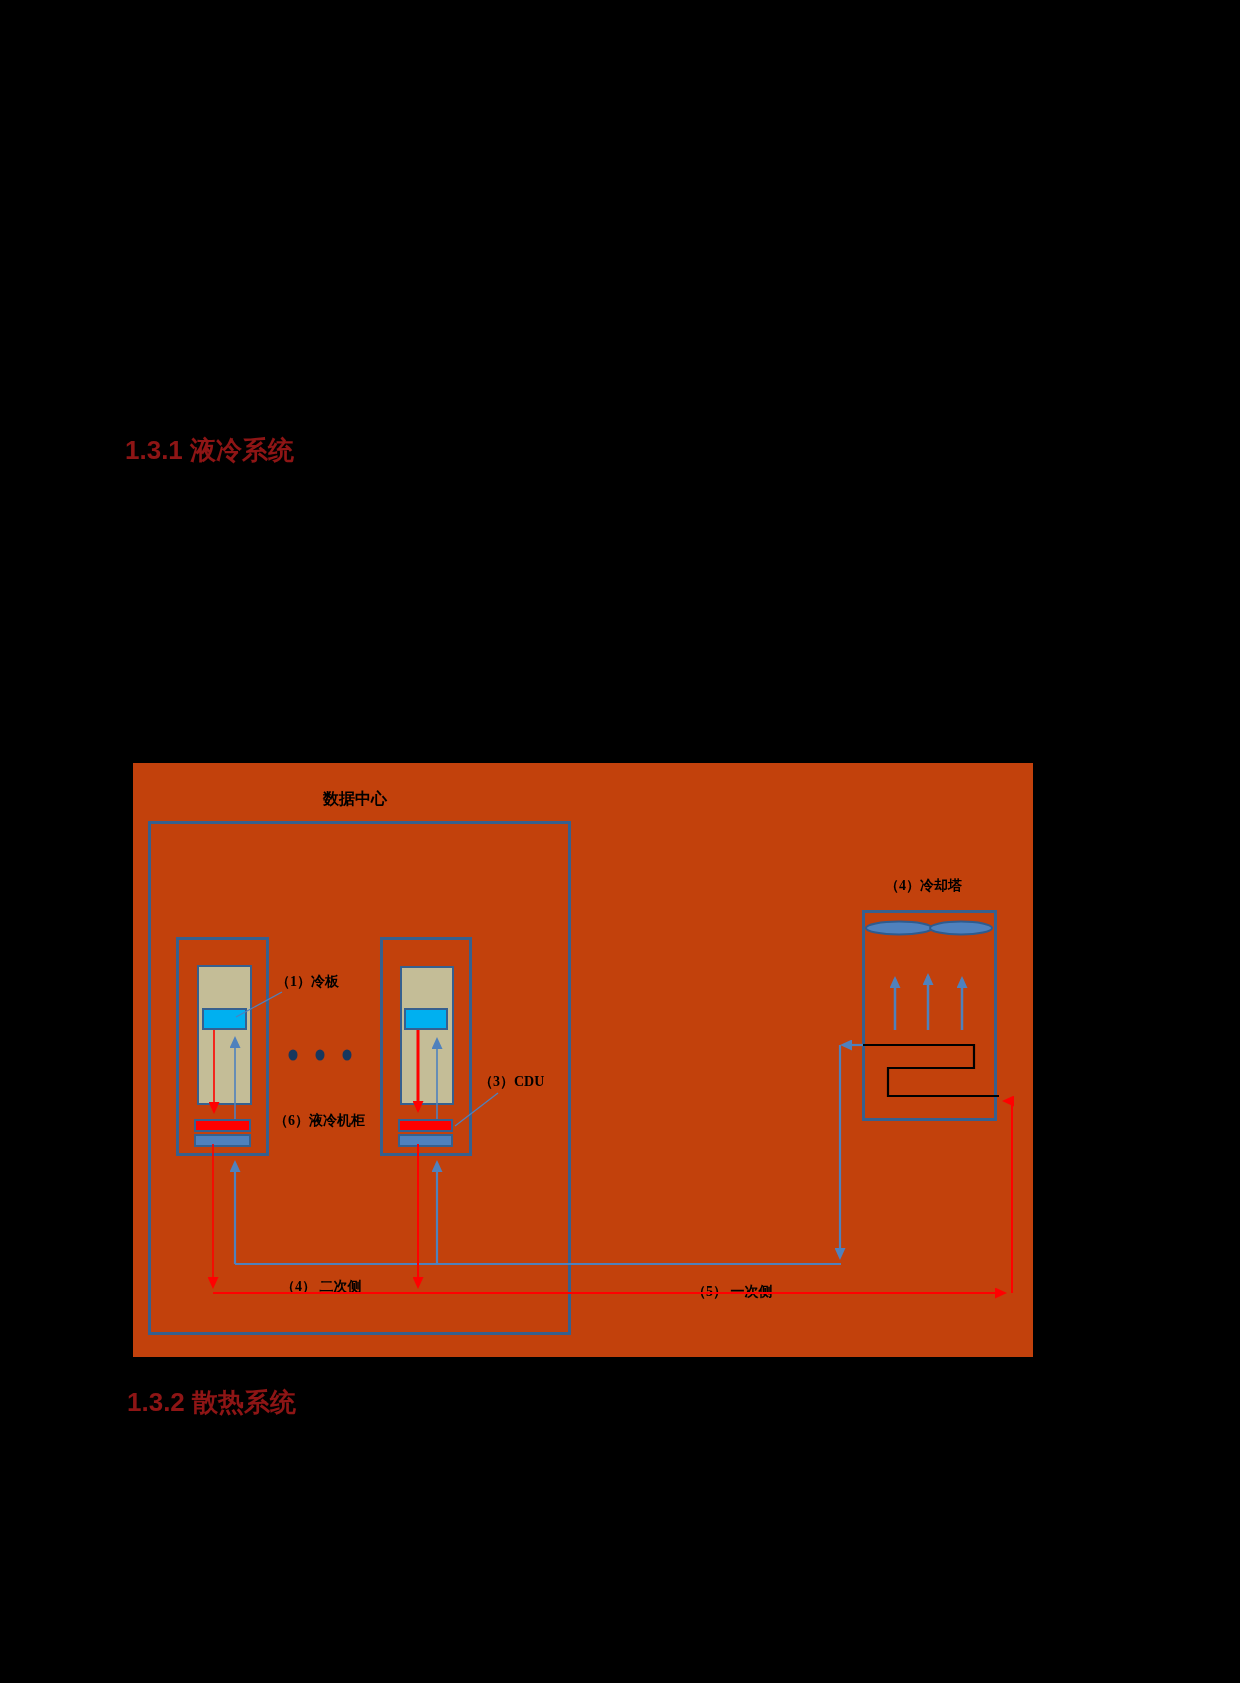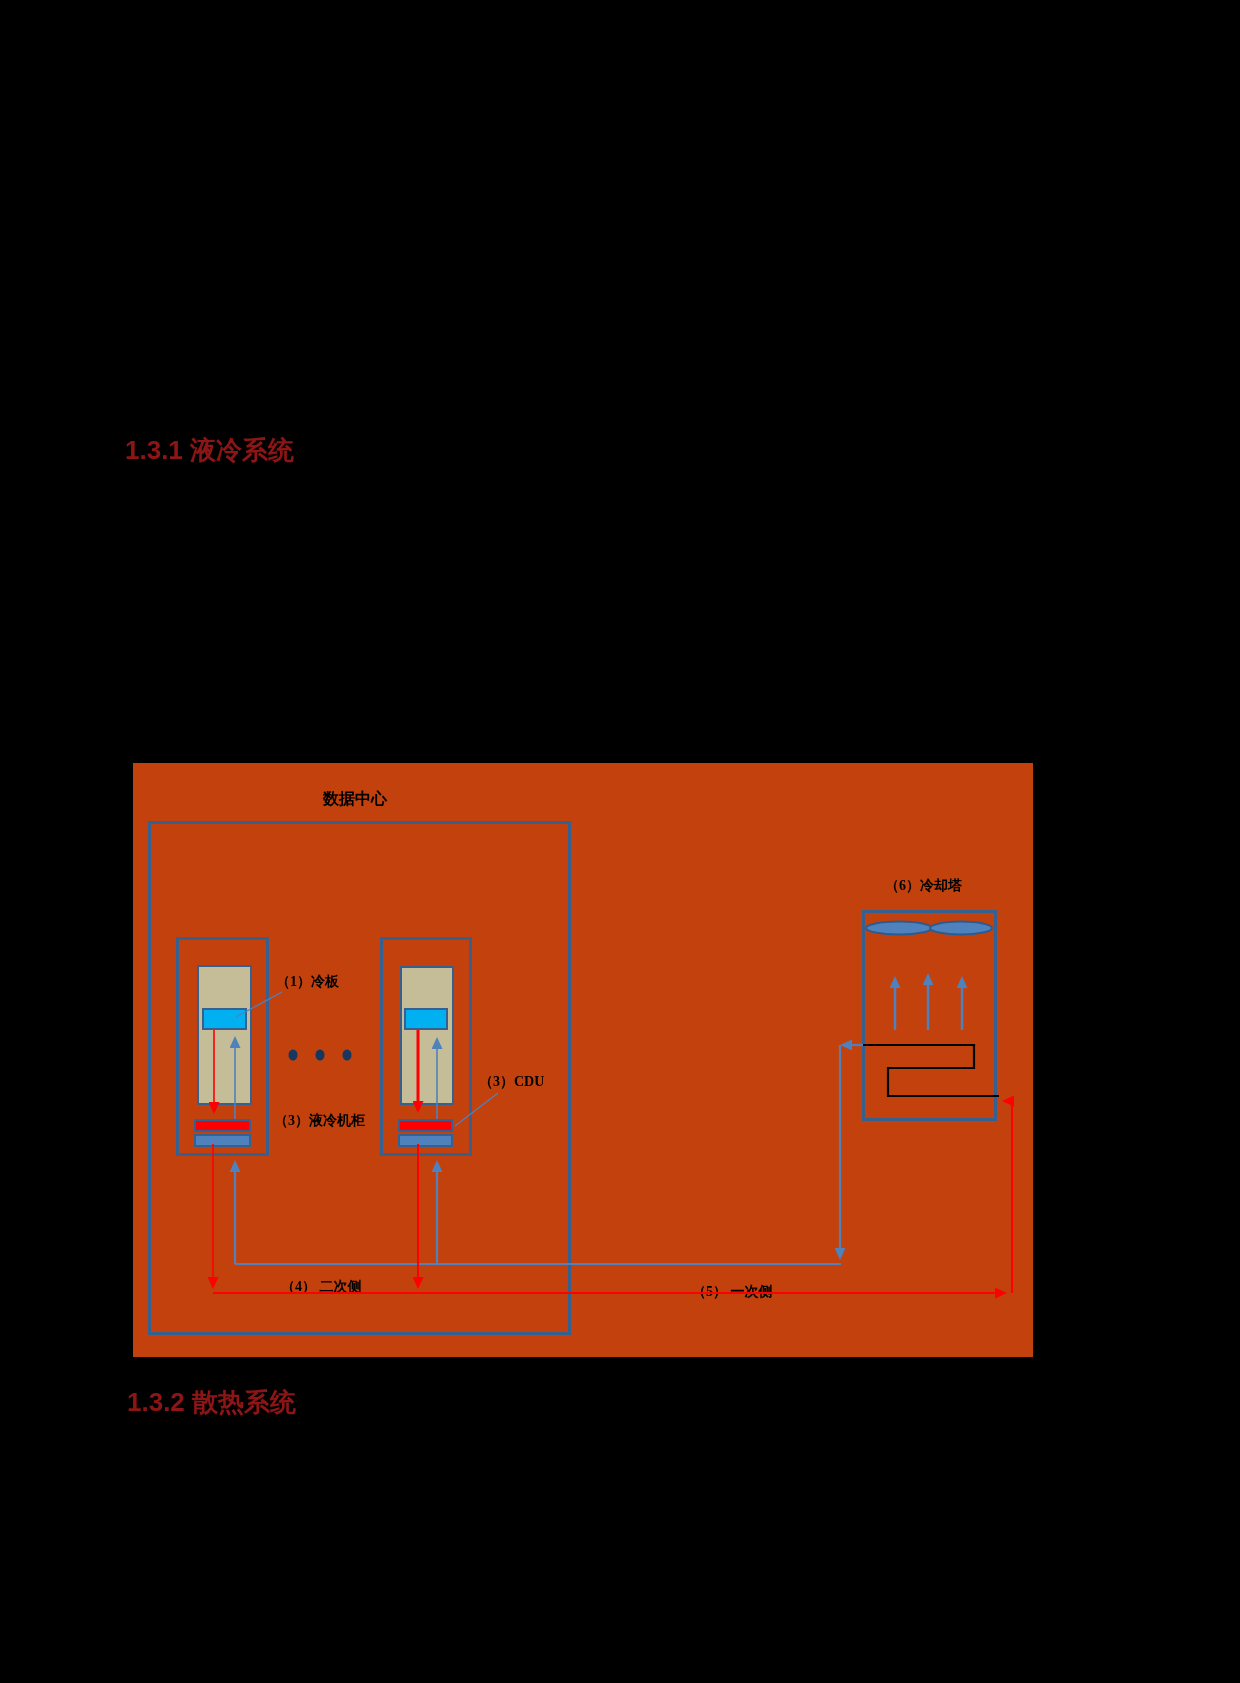--- a/index.html
+++ b/index.html
@@ -81,25 +81,25 @@
   <div id="bluebar-left" class="fill-rect"></div>
 
   <div id="tan-right" class="fill-rect"></div>
   <div id="cyan-right" class="fill-rect"></div>
   <div id="redbar-right" class="fill-rect"></div>
   <div id="bluebar-right" class="fill-rect"></div>
 
   <div id="tower-box" class="box"></div>
 
   <div id="label-cold-plate" class="dlabel">（1）冷板</div>
-  <div id="label-cabinet" class="dlabel">（3）液冷机柜</div>
+  <div id="label-cabinet" class="dlabel">（6）液冷机柜</div>
   <div id="label-cdu" class="dlabel">（3）CDU</div>
   <div id="label-secondary" class="dlabel">（4） 二次侧</div>
   <div id="label-primary" class="dlabel">（5）  一次侧</div>
-  <div id="label-tower" class="dlabel">（6）冷却塔</div>
+  <div id="label-tower" class="dlabel">（4）冷却塔</div>
 
   <svg id="flow-overlay" viewBox="0 0 900 594" xmlns="http://www.w3.org/2000/svg">
     <defs>
       <marker id="arr-blue" markerUnits="userSpaceOnUse" markerWidth="12" markerHeight="11" refX="9" refY="5.5" orient="auto-start-reverse">
         <path d="M0,0 L12,5.5 L0,11 z" fill="#4F81BD"></path>
       </marker>
       <marker id="arr-red" markerUnits="userSpaceOnUse" markerWidth="12" markerHeight="11" refX="9" refY="5.5" orient="auto-start-reverse">
         <path d="M0,0 L12,5.5 L0,11 z" fill="#FF0000"></path>
       </marker>
     </defs>

